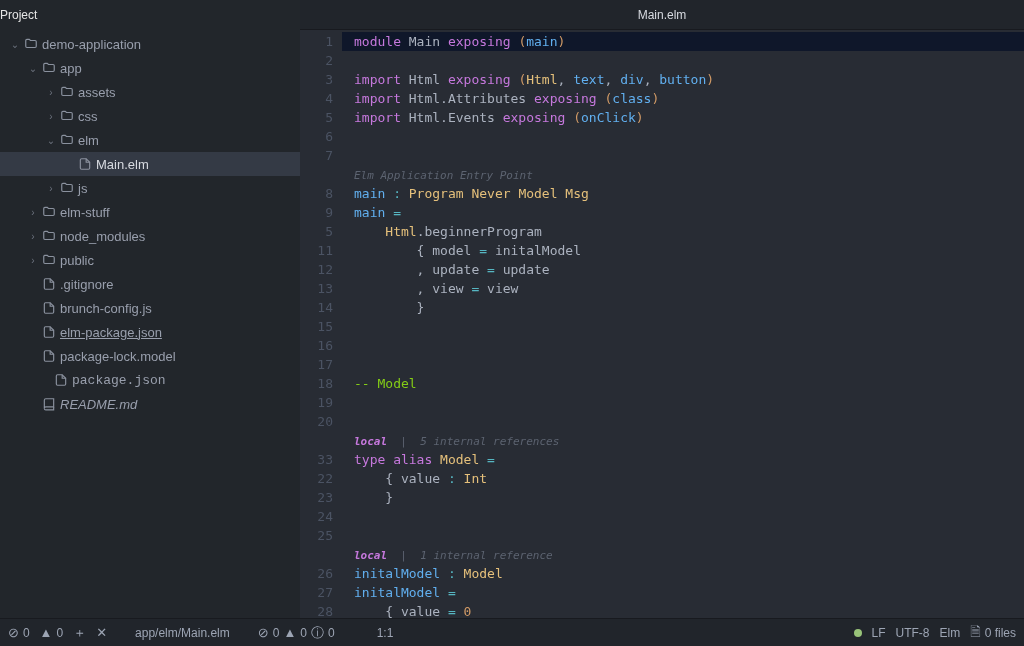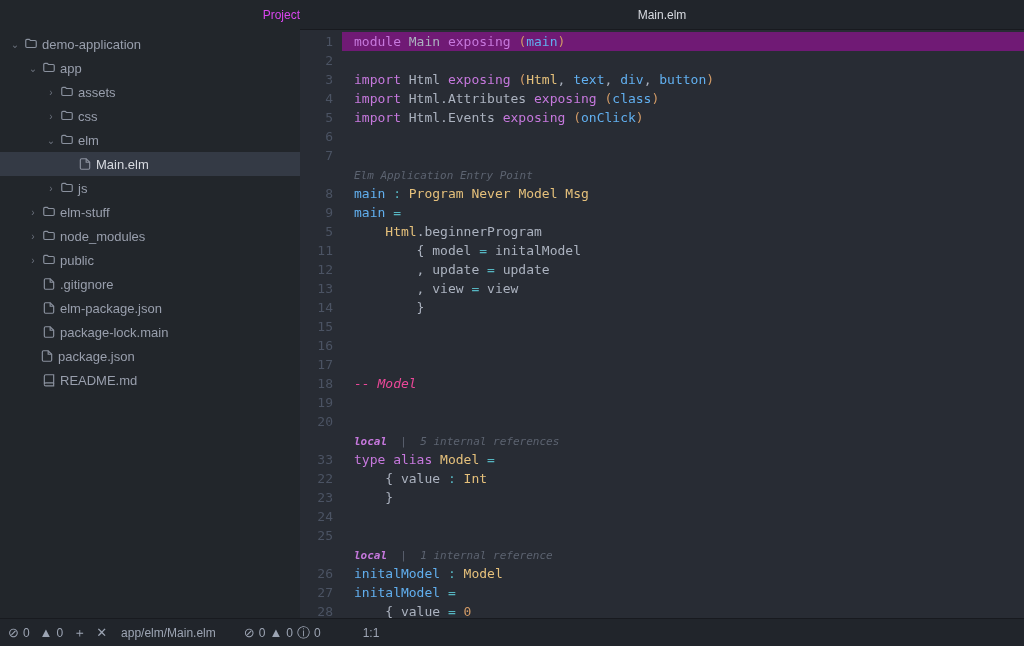--- a/index.html
+++ b/index.html
@@ -17,23 +17,23 @@
   .main-area { flex: 1; display: flex; overflow: hidden; }
   .sidebar {
     width: 300px;
     background: #22262b;
     display: flex;
     flex-direction: column;
     overflow: hidden;
   }
   .sidebar-header {
     height: 30px;
-    text-align: right;
+    text-align: left;
     line-height: 30px;
-    color: #d946ef;
+    color: #e5e5e5;
     font-size: 12px;
   }
   .tree {
     flex: 1;
     overflow: auto;
     padding-top: 2px;
   }
   .tree-row {
     display: flex;
     align-items: center;
@@ -98,29 +98,29 @@
   .gutter .ln.nl { color: transparent; }
   .code {
     flex: 1;
     padding-left: 12px;
     padding-top: 2px;
     white-space: pre;
     color: #abb2bf;
     overflow: hidden;
   }
   .code .row { height: 19px; }
-  .code .row.cursor-line { background: #701a75; margin-left: -12px; padding-left: 12px; }
+  .code .row.cursor-line { background: #0f172a; margin-left: -12px; padding-left: 12px; }
   .tok-keyword { color: #c678dd; }
   .tok-ident { color: #abb2bf; }
   .tok-type { color: #e5c07b; }
   .tok-func { color: #61afef; }
   .tok-paren { color: #d19a66; }
   .tok-comma { color: #abb2bf; }
   .tok-op { color: #56b6c2; }
-  .tok-comment { color: #ec4899; font-style: italic; }
+  .tok-comment { color: #84cc16; }
   .tok-annot { color: #5c6370; font-style: italic; font-size: 11px; }
   .tok-annot-kw { color: #c678dd; font-style: italic; font-size: 11px; font-weight: bold; }
   .tok-sep { color: #5c6370; font-style: italic; font-size: 11px; }
   .tok-num { color: #d19a66; }
 
   .statusbar {
     height: 28px;
     background: #21252b;
     border-top: 1px solid #181a1f;
     display: flex;
@@ -247,43 +247,53 @@
           <span class="label">.gitignore</span>
         </div>
         <div class="tree-row" style="padding-left: 26px;">
           <span class="chev"></span>
           <span class="ficon">
             <svg width="14" height="14" viewBox="0 0 24 24" fill="none" stroke="currentColor" stroke-width="2">
               <path d="M14 3H6a2 2 0 0 0-2 2v14a2 2 0 0 0 2 2h12a2 2 0 0 0 2-2V9l-6-6z"></path>
               <path d="M14 3v6h6"></path>
             </svg>
           </span>
+          <span class="label">brunch-config.js</span>
+        </div>
+        <div class="tree-row" style="padding-left: 26px; text-decoration: underline;">
+          <span class="chev"></span>
+          <span class="ficon">
+            <svg width="14" height="14" viewBox="0 0 24 24" fill="none" stroke="currentColor" stroke-width="2">
+              <path d="M14 3H6a2 2 0 0 0-2 2v14a2 2 0 0 0 2 2h12a2 2 0 0 0 2-2V9l-6-6z"></path>
+              <path d="M14 3v6h6"></path>
+            </svg>
+          </span>
           <span class="label">elm-package.json</span>
         </div>
         <div class="tree-row" style="padding-left: 26px;">
           <span class="chev"></span>
           <span class="ficon">
             <svg width="14" height="14" viewBox="0 0 24 24" fill="none" stroke="currentColor" stroke-width="2">
               <path d="M14 3H6a2 2 0 0 0-2 2v14a2 2 0 0 0 2 2h12a2 2 0 0 0 2-2V9l-6-6z"></path>
               <path d="M14 3v6h6"></path>
             </svg>
           </span>
-          <span class="label">package-lock.main</span>
-        </div>
-        <div class="tree-row" style="padding-left: 24px;">
+          <span class="label">package-lock.model</span>
+        </div>
+        <div class="tree-row" style="padding-left: 38px; font-family: Liberation Mono, monospace;">
           <span class="chev"></span>
           <span class="ficon">
             <svg width="14" height="14" viewBox="0 0 24 24" fill="none" stroke="currentColor" stroke-width="2">
               <path d="M14 3H6a2 2 0 0 0-2 2v14a2 2 0 0 0 2 2h12a2 2 0 0 0 2-2V9l-6-6z"></path>
               <path d="M14 3v6h6"></path>
             </svg>
           </span>
           <span class="label">package.json</span>
         </div>
-        <div class="tree-row" style="padding-left: 26px;">
+        <div class="tree-row" style="padding-left: 26px; font-style: italic;">
           <span class="chev"></span>
           <span class="ficon">
             <svg width="14" height="14" viewBox="0 0 24 24" fill="none" stroke="currentColor" stroke-width="2">
               <path d="M4 19.5A2.5 2.5 0 0 1 6.5 17H20V3H6.5A2.5 2.5 0 0 0 4 5.5v14z"></path>
               <path d="M4 19.5A2.5 2.5 0 0 0 6.5 22H20v-5"></path>
             </svg>
           </span>
           <span class="label">README.md</span>
         </div>
       </div>
@@ -341,25 +351,37 @@
     <span class="sb-item clickable">
       <span class="micon">▲</span>
       <span>0</span>
     </span>
     <span class="sb-item clickable">
       <span class="micon">＋</span>
     </span>
     <span class="sb-item clickable">
       <span class="micon">✕</span>
     </span>
-    <span class="sb-item" style="margin-left:4px">app/elm/Main.elm</span>
+    <span class="sb-item" style="margin-left:18px">app/elm/Main.elm</span>
     <span class="sb-item" style="margin-left:18px">
       <span class="micon">⊘</span>
       <span>0</span>
       <span class="micon">▲</span>
       <span>0</span>
       <span class="micon">ⓘ</span>
       <span>0</span>
     </span>
     <span class="sb-item" style="margin-left:32px">1:1</span>
   </div>
   <div class="spacer"></div>
+  <div class="sb-right">
+    <span class="sb-item">
+        <span class="dot-green"></span>
+      </span>
+    <span class="sb-item clickable">LF</span>
+    <span class="sb-item clickable">UTF-8</span>
+    <span class="sb-item clickable">Elm</span>
+    <span class="sb-item clickable">
+      <span class="micon">🗎</span>
+      <span>0 files</span>
+    </span>
+  </div>
 </div>
 
 </body></html>

